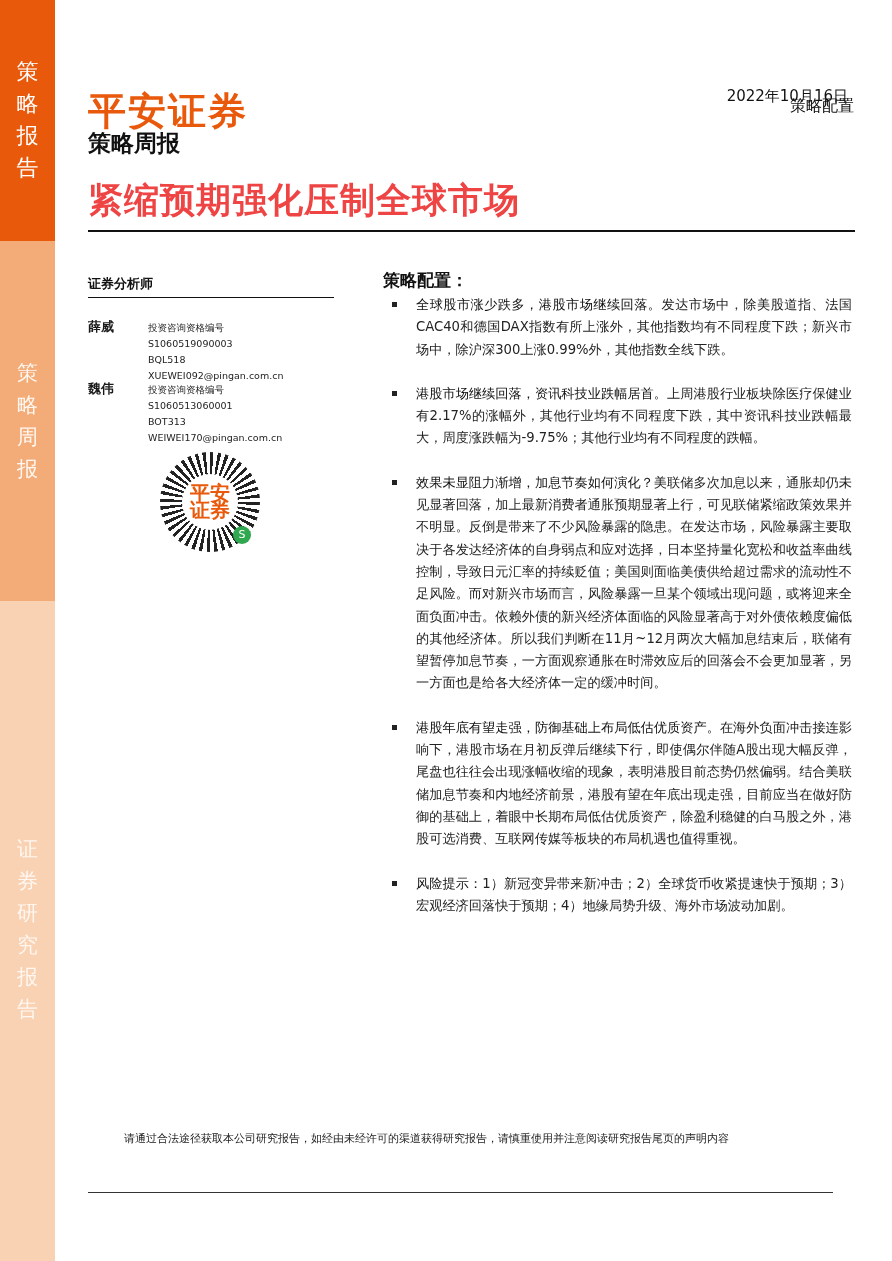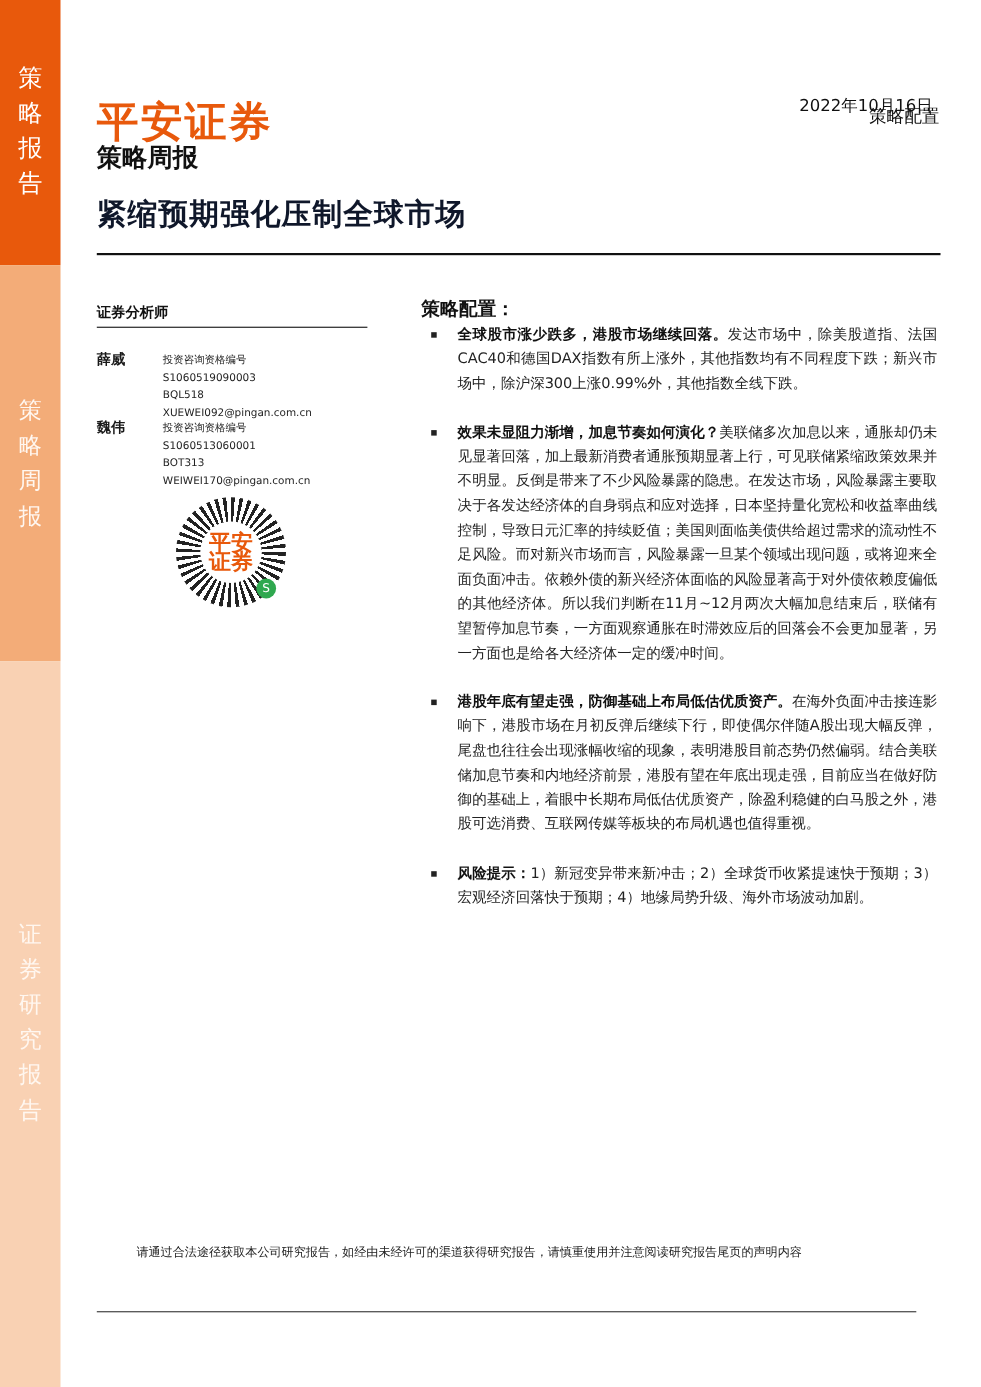--- a/index.html
+++ b/index.html
@@ -14,21 +14,21 @@
   .vtext span { display:block; }
   .vt1 { top:56px; }
   .vt2 { top:357px; font-size:21px; color:#fff7f0; }
   .vt3 { top:833px; font-size:21px; color:#fff7f0; }
 
   .logo { position:absolute; left:88px; top:50px; font-size:38px; font-weight:bold;
           color:#e8590c; letter-spacing:2px;margin-top:36px; }
   .doc-type { position:absolute; right:38px; top:48px; font-size:16px; color:#111;margin-top:48px; }
   .doc-date { position:absolute; right:44px; top:87px; font-size:15px; color:#111; }
   .series { position:absolute; left:88px; top:128px; font-size:23px; font-weight:bold; color:#111; }
-  .title { position:absolute; left:88px; top:177px; font-size:27px; font-weight:bold; color:#0f172a; letter-spacing:1px; }
+  .title { position:absolute; left:88px; top:177px; font-size:35px; font-weight:bold; color:#ef4444; letter-spacing:1px; }
   .rule { position:absolute; left:88px; top:230px; width:767px; height:2px; background:#111; }
 
   .analyst-head { position:absolute; left:88px; top:275px; font-size:13px; font-weight:bold; color:#111; }
   .analyst-rule { position:absolute; left:88px; top:297px; width:246px; height:1px; background:#111; }
   .analyst { position:absolute; left:88px; width:260px; }
   .analyst .name { position:absolute; left:0; top:0; font-size:13px; font-weight:bold; }
   .analyst .lines { position:absolute; left:60px; top:2px; font-size:9.5px; line-height:16px; color:#222; }
   .a1 { top:318px; }
   .a2 { top:380px; }
 
@@ -40,21 +40,21 @@
               background:#fff; display:flex; flex-direction:column; align-items:center; justify-content:center;
               color:#e8590c; font-weight:bold; font-size:20px; line-height:17px; }
   .qr-badge { position:absolute; left:233px; top:526px; width:18px; height:18px; border-radius:50%;
               background:#2fa84f; color:#fff; font-size:11px; text-align:center; line-height:18px; }
 
   .view-title { position:absolute; left:383px; top:269px; font-size:17px; font-weight:bold; color:#111; }
   .bullets { position:absolute; left:390px; top:294px; width:462px; }
   .bullet { position:relative; padding-left:26px; font-size:13.2px; line-height:22.3px; color:#222;
             text-align:justify; margin-bottom:22px; }
   .bullet .sq { position:absolute; left:2px; top:8px; width:5px; height:5px; background:#222; }
-  .bullet b { font-weight:bold; color:#111; }
+  .bullet b { font-weight:normal; color:#111; }
 
   .footer-rule { position:absolute; left:88px; top:1192px; width:745px; height:1px; background:#333; }
   .footer { position:absolute; left:88px; top:1131px; font-size:11px; color:#222;margin-left:36px; }
 </style>
 </head>
 <body>
 
 <div class="side side-1"></div>
 <div class="side side-2"></div>
 <div class="side side-3"></div>
@@ -117,20 +117,24 @@
 <div class="qr-badge">S</div>
 
 <div class="view-title">策略配置：</div>
 <div class="bullets">
   <div class="bullet">
     <span class="sq"></span>
     <b>全球股市涨少跌多，港股市场继续回落。</b><span>发达市场中，除美股道指、法国CAC40和德国DAX指数有所上涨外，其他指数均有不同程度下跌；新兴市场中，除沪深300上涨0.99%外，其他指数全线下跌。</span>
   </div>
   <div class="bullet">
     <span class="sq"></span>
+    <b>港股市场继续回落，资讯科技业跌幅居首。</b><span>上周港股行业板块除医疗保健业有2.17%的涨幅外，其他行业均有不同程度下跌，其中资讯科技业跌幅最大，周度涨跌幅为-9.75%；其他行业均有不同程度的跌幅。</span>
+  </div>
+  <div class="bullet">
+    <span class="sq"></span>
     <b>效果未显阻力渐增，加息节奏如何演化？</b><span>美联储多次加息以来，通胀却仍未见显著回落，加上最新消费者通胀预期显著上行，可见联储紧缩政策效果并不明显。反倒是带来了不少风险暴露的隐患。在发达市场，风险暴露主要取决于各发达经济体的自身弱点和应对选择，日本坚持量化宽松和收益率曲线控制，导致日元汇率的持续贬值；美国则面临美债供给超过需求的流动性不足风险。而对新兴市场而言，风险暴露一旦某个领域出现问题，或将迎来全面负面冲击。依赖外债的新兴经济体面临的风险显著高于对外债依赖度偏低的其他经济体。所以我们判断在11月~12月两次大幅加息结束后，联储有望暂停加息节奏，一方面观察通胀在时滞效应后的回落会不会更加显著，另一方面也是给各大经济体一定的缓冲时间。</span>
   </div>
   <div class="bullet">
     <span class="sq"></span>
     <b>港股年底有望走强，防御基础上布局低估优质资产。</b><span>在海外负面冲击接连影响下，港股市场在月初反弹后继续下行，即使偶尔伴随A股出现大幅反弹，尾盘也往往会出现涨幅收缩的现象，表明港股目前态势仍然偏弱。结合美联储加息节奏和内地经济前景，港股有望在年底出现走强，目前应当在做好防御的基础上，着眼中长期布局低估优质资产，除盈利稳健的白马股之外，港股可选消费、互联网传媒等板块的布局机遇也值得重视。</span>
   </div>
   <div class="bullet">
     <span class="sq"></span>
     <b>风险提示：</b><span>1）新冠变异带来新冲击；2）全球货币收紧提速快于预期；3）宏观经济回落快于预期；4）地缘局势升级、海外市场波动加剧。</span>
   </div>

